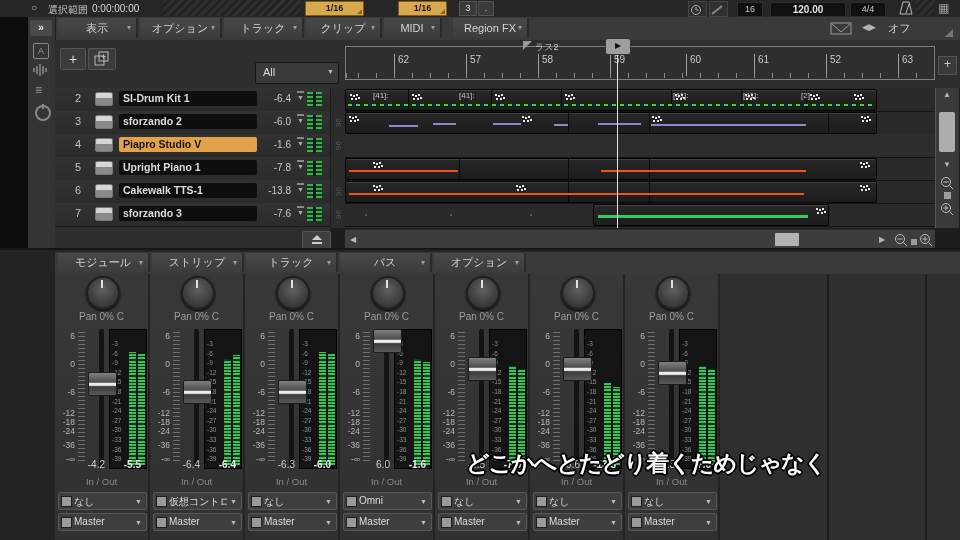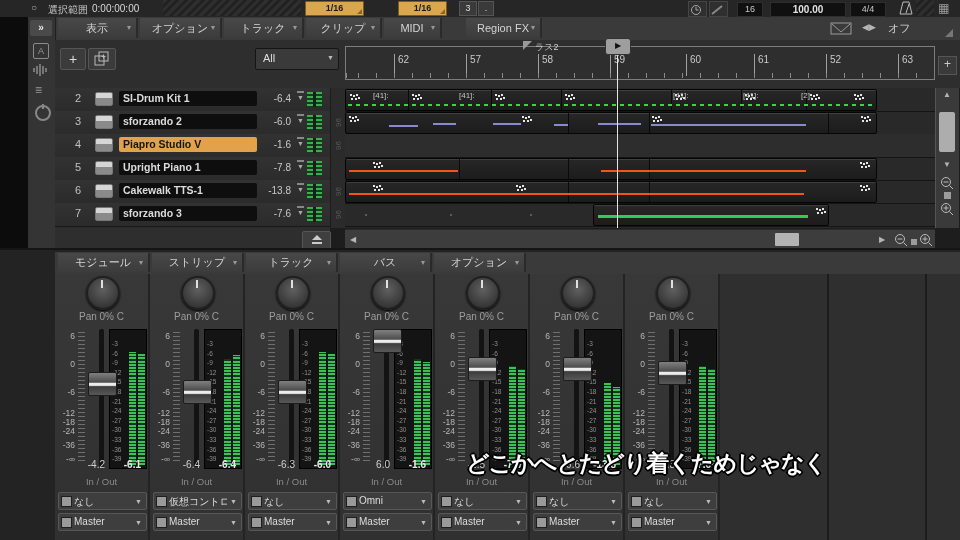--- a/index.html
+++ b/index.html
@@ -32,21 +32,21 @@
   .sb-btn{left:2px;top:3px;width:22px;height:16px;background:#4a4a4a;border-radius:2px;color:#e8e8e8;
           font-size:10px;font-weight:bold;text-align:center;line-height:15px;}
   .sb-a{left:5px;top:26px;width:14px;height:14px;border:1px solid #8a8a8a;border-radius:2px;color:#9a9a9a;
         font-size:9px;text-align:center;line-height:14px;}
   .sb-menu{left:7px;top:66px;color:#999;font-size:12px;}
   .sb-power{left:7px;top:88px;width:12px;height:12px;border:2px solid #888;border-radius:50%;}
   .sb-power::after{content:"";position:absolute;left:5px;top:-3px;width:2px;height:5px;background:#888;}
   
   .theader{left:55px;top:40px;width:905px;height:48px;background:#2e2e2e;}
   .hbtn{background:#3b3b3b;border:1px solid #555;border-radius:2px;color:#ddd;text-align:center;}
-  .alldd{left:200px;top:8px;width:82px;height:20px;background:#3a3a3a;border:1px solid #151515;border-radius:2px;}
+  .alldd{left:200px;top:22px;width:82px;height:20px;background:#3a3a3a;border:1px solid #151515;border-radius:2px;}
   .alldd .txt{position:absolute;left:7px;top:3px;font-size:11px;color:#ddd;}
   .alldd .arr,.dd .arr{position:absolute;right:4px;top:5px;font-size:7px;color:#bbb;}
   
   .ruler{left:345px;top:46px;width:588px;height:32px;background:#2e2e2e;border:1px solid #7d7d7d;}
   .rl{position:absolute;top:7px;height:22px;border-left:1px solid #a0a0a0;padding-left:3px;font-size:10px;color:#c9c9c9;}
   .rticks{position:absolute;left:0;right:0;bottom:1px;height:5px;
           background:repeating-linear-gradient(90deg,#8a8a8a 0 1px,transparent 1px 18px);background-position:12px 0;}
   .ruler-plus{left:938px;top:56px;width:17px;height:17px;background:#3a3a3a;border:1px solid #565656;
               color:#ccc;font-size:12px;text-align:center;line-height:15px;}
   .mflag{left:523px;top:41px;width:0;height:0;border-top:9px solid #9a9a9a;border-right:9px solid transparent;}
@@ -156,39 +156,39 @@
         <line x1="7" y1="6" x2="7" y2="3" stroke="#aaa"></line>
         <line x1="7" y1="6" x2="9.5" y2="6" stroke="#aaa"></line>
       </svg>
   </div>
   <div class="abs iconbox" style="left:709px;top:1px">
     <svg width="15" height="12" viewBox="0 0 15 12">
         <line x1="2" y1="10" x2="12" y2="2" stroke="#888" stroke-width="2"></line>
       </svg>
   </div>
   <div class="abs numbox" style="left:737px;top:2px;width:24px">16</div>
-  <div class="abs numbox" style="left:770px;top:2px;width:74px;font-size:10px;font-weight:bold;color:#e2e2e2">100.00</div>
+  <div class="abs numbox" style="left:770px;top:2px;width:74px;font-size:10px;font-weight:bold;color:#e2e2e2">120.00</div>
   <div class="abs numbox" style="left:850px;top:2px;width:34px">4/4</div>
   <div class="abs" style="left:898px;top:1px">
     <svg width="16" height="14" viewBox="0 0 16 14">
         <polygon points="5,1 11,1 14,13 2,13" fill="none" stroke="#bbb"></polygon>
         <line x1="8" y1="12" x2="11" y2="3" stroke="#bbb"></line>
       </svg>
   </div>
   <div class="abs hatch" style="left:916px;top:0;width:18px;height:16px"></div>
   <span class="abs" style="left:938px;top:1px;font-size:12px;color:#9a9a9a">▦</span>
 </div>
 
 <div class="abs menubar">
   <div class="mi" style="left:3px;width:78px">表示</div>
   <div class="mi" style="left:85px;width:80px">オプション</div>
   <div class="mi" style="left:169px;width:78px">トラック</div>
   <div class="mi" style="left:251px;width:74px">クリップ</div>
   <div class="mi" style="left:329px;width:56px">MIDI</div>
-  <div class="mi" style="left:411px;width:74px">Region FX</div>
+  <div class="mi" style="left:398px;width:74px">Region FX</div>
   <span class="abs" style="left:775px;top:4px">
     <svg width="22" height="13" viewBox="0 0 22 13">
         <rect x="1" y="1" width="20" height="11" fill="none" stroke="#9a9a9a"></rect>
         <polyline points="2,2 11,10 20,2" fill="none" stroke="#9a9a9a"></polyline>
       </svg>
   </span>
   <span class="abs" style="left:807px;top:5px;font-size:9px;color:#b5b5b5">◀▶</span>
   <span class="abs off-label" style="left:833px;top:4px">オフ</span>
   <div class="abs corner-tri" style="left:890px;top:12px"></div>
 </div>
@@ -473,21 +473,21 @@
 -27
 -30
 -33
 -36
 -39</div>
       <i class="mcolA"></i>
       <i class="mcolB"></i>
     </div>
   </div>
   <span class="v1">-4.2</span>
-  <span class="v2">-6.1</span>
+  <span class="v2">-5.5</span>
   <div class="iohead">In / Out</div>
   <div class="dd ddin">
       <i class="badge"></i>
       <span class="txt">なし</span>
       <span class="arr">▼</span>
     </div>
   <div class="dd ddout">
       <i class="badge"></i>
       <span class="txt">Master</span>
       <span class="arr">▼</span>

